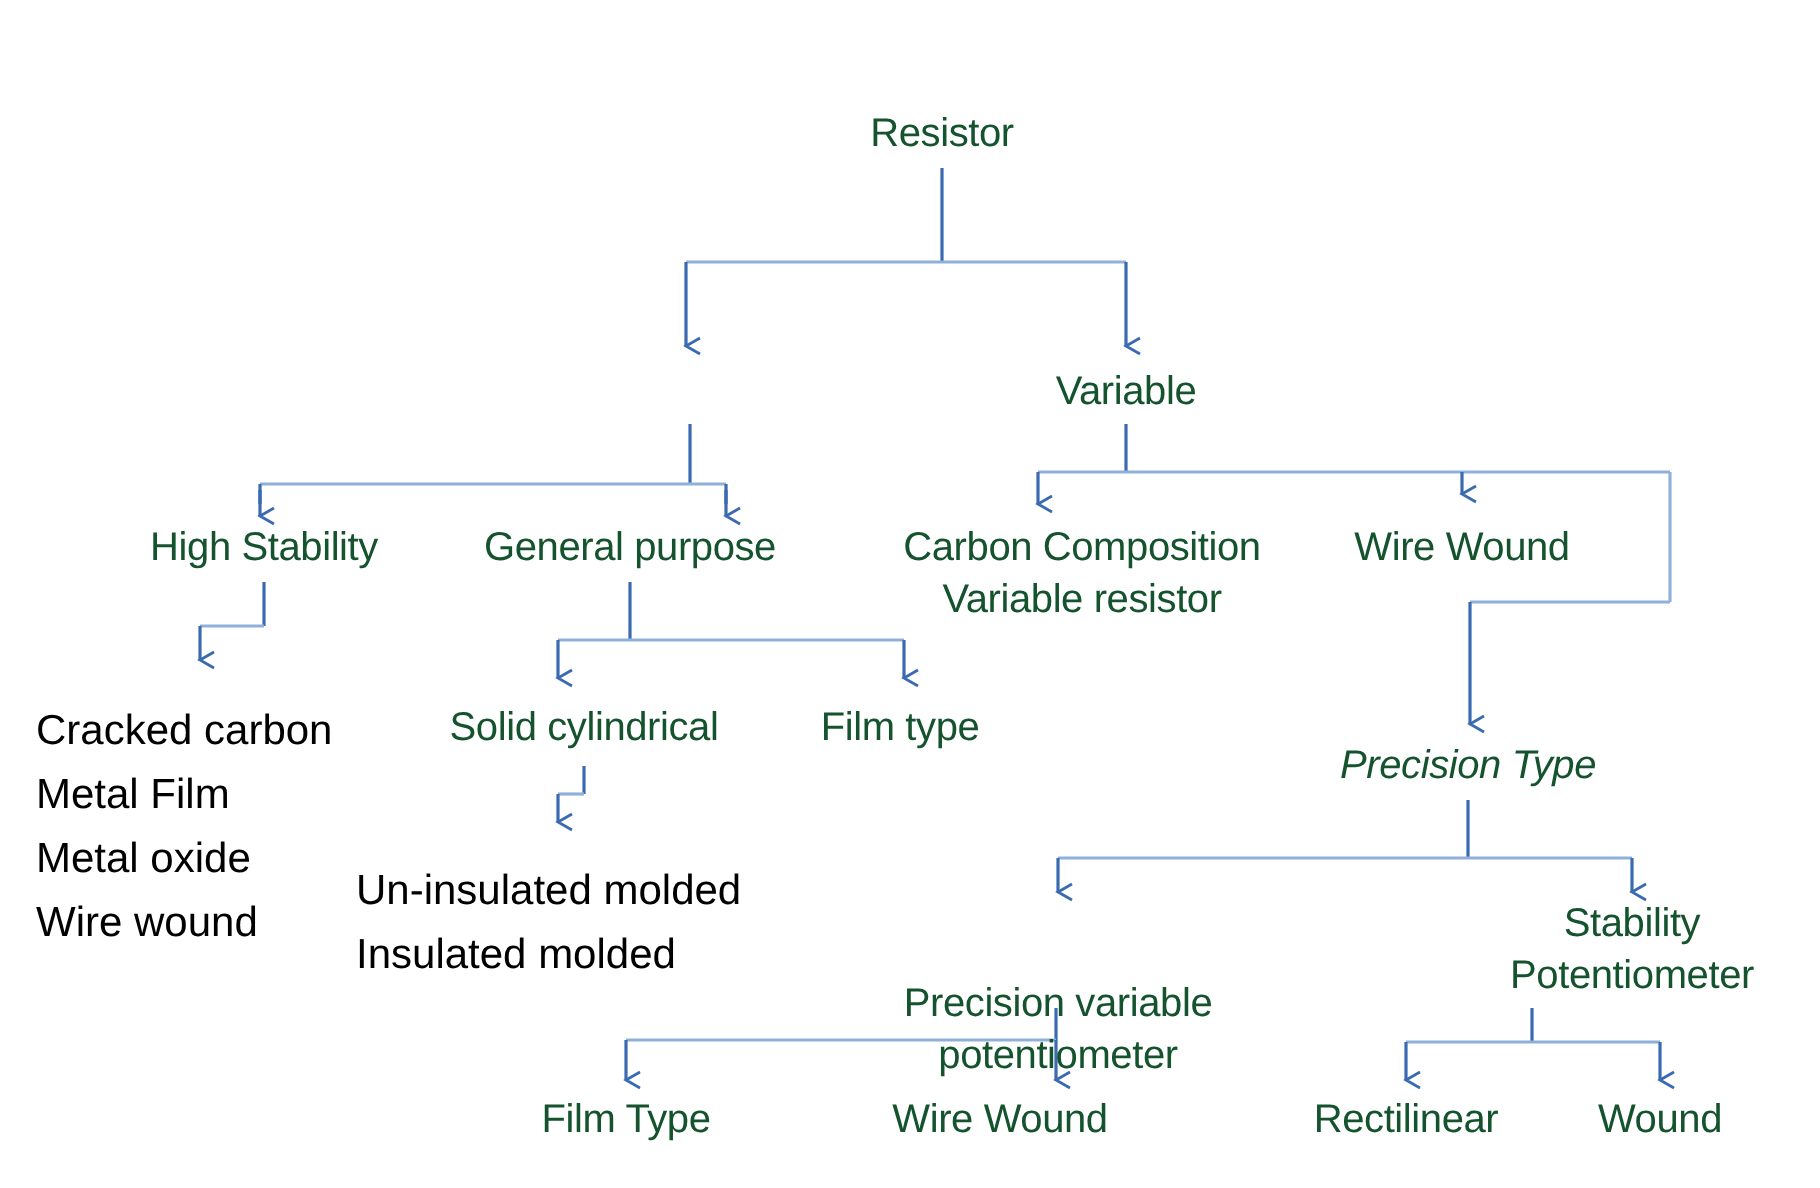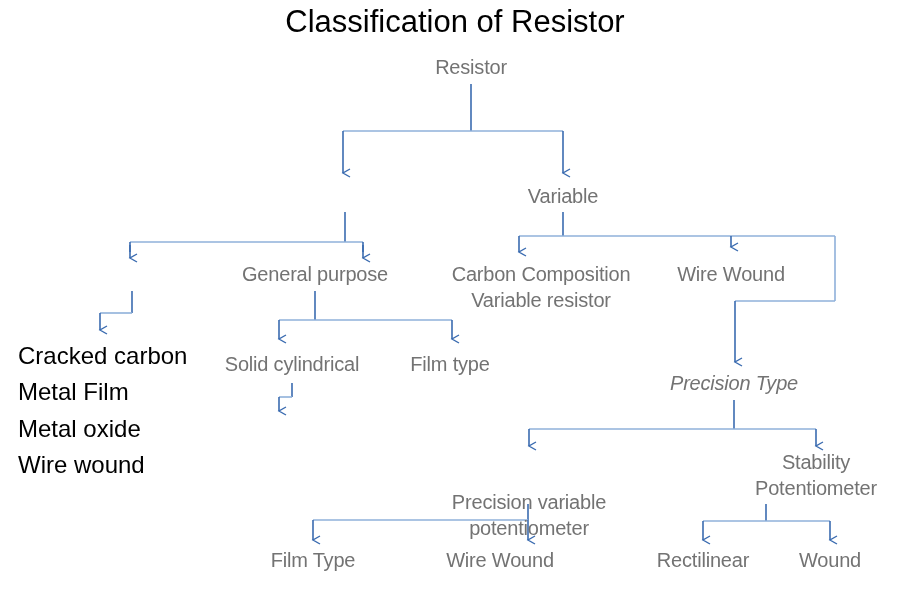--- a/index.html
+++ b/index.html
@@ -25,21 +25,21 @@
     top: 0;
     width: 910px;
     height: 594px;
     pointer-events: none;
   }
   .node {
     position: absolute;
     white-space: pre;
     line-height: 1.28;
     letter-spacing: -0.2px;
-    color: #737373;
+    color: #14532d;
   }
   .node.center {
     transform: translateX(-50%);
     text-align: center;
   }
   .title {
     position: absolute;
     left: 455px;
     top: 4px;
     transform: translateX(-50%);
@@ -48,29 +48,28 @@
     white-space: pre;
     color: #000000;
   }
   .leaflist {
     position: absolute;
     text-align: left;
     line-height: 1.52;
     white-space: pre;
     color: #000000;
   }
-  .n19 { font-size: 24px; }
+  .n19 { font-size: 21px; margin-top: 12px; }
   .n20 { font-size: 20px; }
 </style>
 </head>
 <body>
 
 <div id="canvas">
 
-  <div class="title">Classification of Resistor</div>
 
   <svg id="connectors" viewBox="0 0 910 594" xmlns="http://www.w3.org/2000/svg">
     <defs>
       <marker id="ah" markerWidth="10" markerHeight="10" refX="5" refY="8" orient="auto" markerUnits="userSpaceOnUse">
         <path d="M1,1 L5,8 L9,1" fill="none" stroke="#3A6BB0" stroke-width="1.4"></path>
       </marker>
     </defs>
 
     <g fill="none" stroke="#3A6BB0" stroke-width="1.6">
 
@@ -132,31 +131,34 @@
       <path d="M703,521 L703,540" marker-end="url(#ah)"></path>
       <path d="M830,521 L830,540" marker-end="url(#ah)"></path>
 
     </g>
   </svg>
 
   <div class="node center n20" style="left:471px; top:55px;">Resistor</div>
 
   <div class="node center n20" style="left:563px; top:184px;">Variable</div>
 
+  <div class="node center n20" style="left:132px; top:262px;">High Stability</div>
   <div class="node center n20" style="left:315px; top:262px;">General purpose</div>
   <div class="node center n20" style="left:541px; top:262px;">Carbon Composition
 Variable resistor</div>
   <div class="node center n20" style="left:731px; top:262px;">Wire Wound</div>
 
   <div class="leaflist n19" style="left:18px; top:338px;">Cracked carbon
 Metal Film
 Metal oxide
 Wire wound</div>
   <div class="node center n20" style="left:292px; top:352px;">Solid cylindrical</div>
   <div class="node center n20" style="left:450px; top:352px;">Film type</div>
+  <div class="leaflist n19" style="left:178px; top:418px;">Un-insulated molded
+Insulated molded</div>
   <div class="node center n20" style="left:734px; top:371px;font-style:italic;">Precision Type</div>
 
   <div class="node center n20" style="left:529px; top:450px;margin-top:40px;">Precision variable
 potentiometer</div>
   <div class="node center n20" style="left:816px; top:450px;">Stability
 Potentiometer</div>
 
   <div class="node center n20" style="left:313px; top:548px;">Film Type</div>
   <div class="node center n20" style="left:500px; top:548px;">Wire Wound</div>
   <div class="node center n20" style="left:703px; top:548px;">Rectilinear</div>

